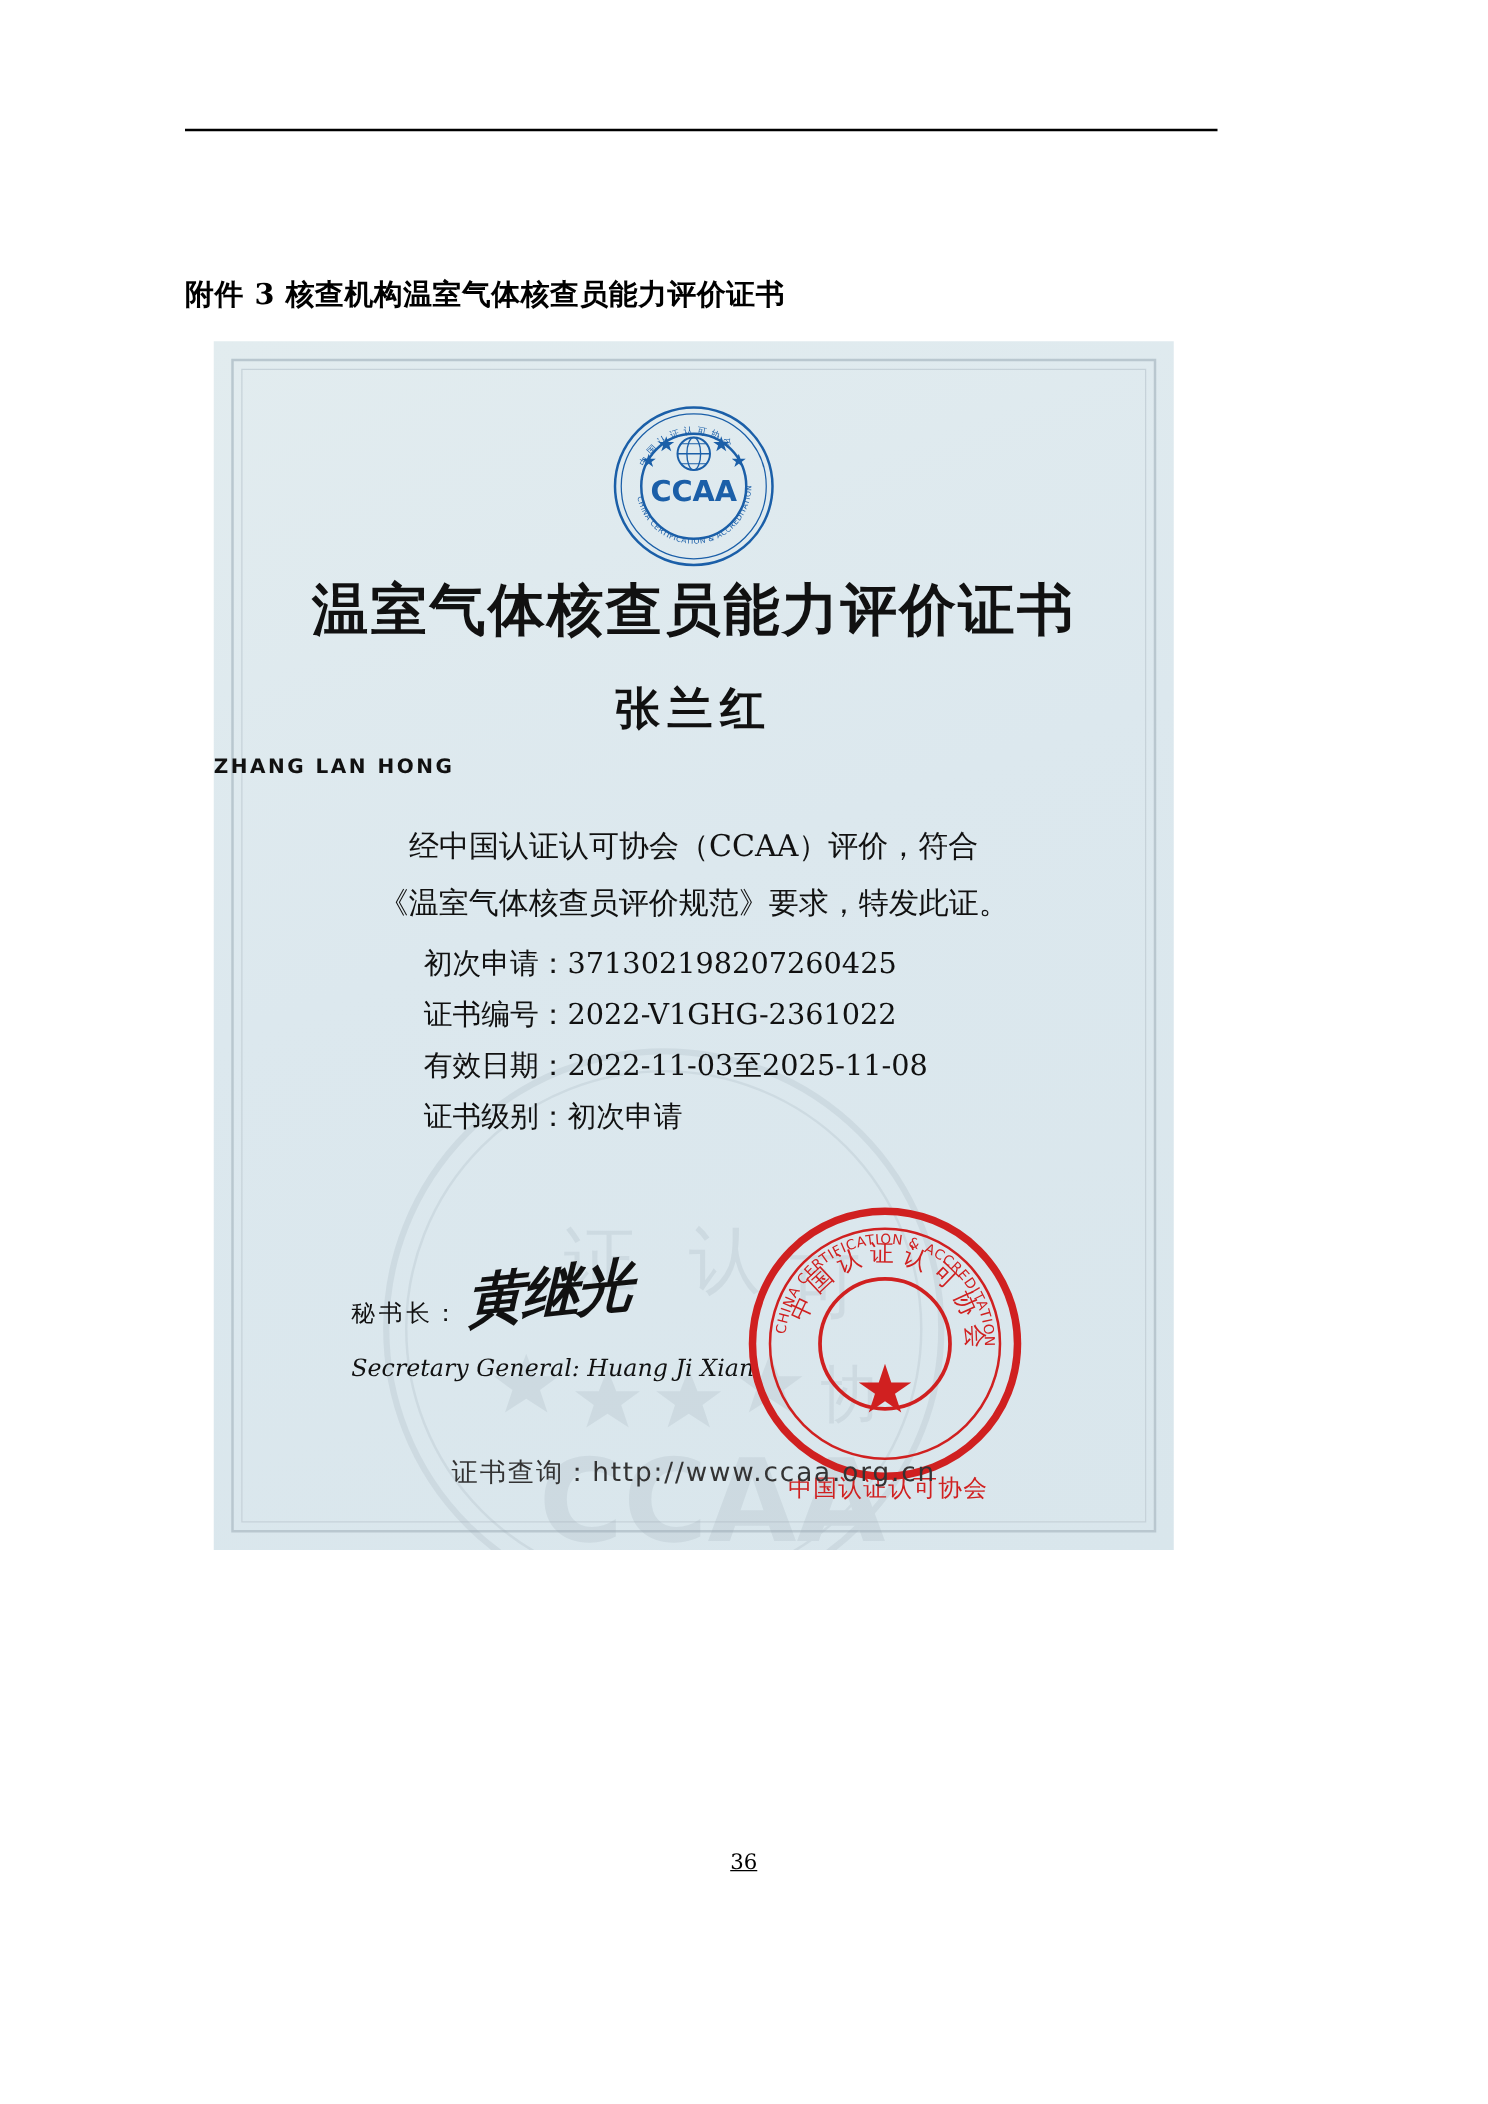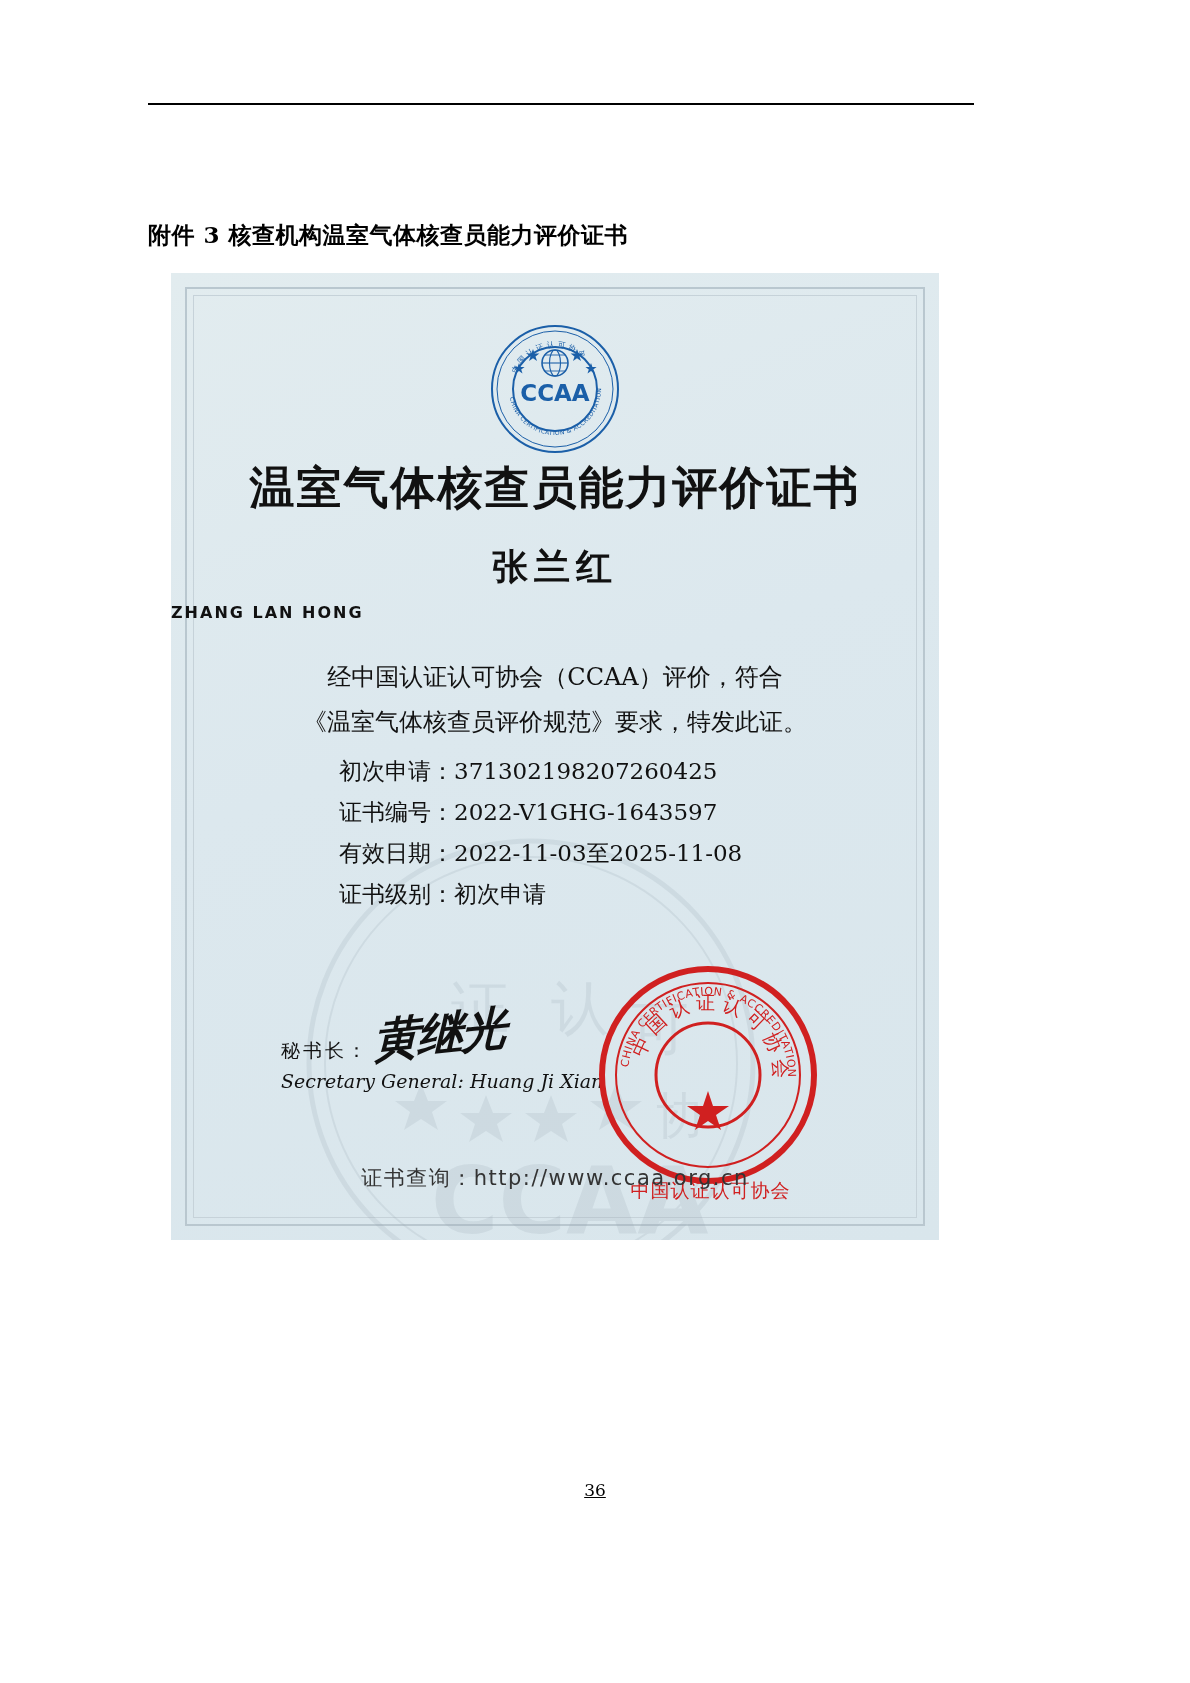--- a/index.html
+++ b/index.html
@@ -178,21 +178,21 @@
     font-family: "DejaVu Serif", serif;
     font-size: 46px;
     font-style: italic;
     font-weight: bold;
     color: #111;
     transform: rotate(-6deg) skewX(-6deg);
     letter-spacing: -2px;
     white-space: nowrap;
   }
   .sig-line2 {
-    margin-top: 6px;
+    margin-top: 20px;
     font-family: "DejaVu Serif", serif;
     font-style: italic;
     font-size: 19px;
     color: #111;
     white-space: nowrap;
   }
 
   
   .stamp {
     position: absolute;
@@ -307,21 +307,21 @@
     <div class="cert-statement">
       <div>经中国认证认可协会（CCAA）评价，符合</div>
       <div>《温室气体核查员评价规范》要求，特发此证。</div>
     </div>
 
     <div class="cert-fields">
       <div class="field-row">
         <span class="field-label">初次申请：</span><span class="field-value">371302198207260425</span>
       </div>
       <div class="field-row">
-        <span class="field-label">证书编号：</span><span class="field-value">2022-V1GHG-1643597</span>
+        <span class="field-label">证书编号：</span><span class="field-value">2022-V1GHG-2361022</span>
       </div>
       <div class="field-row">
         <span class="field-label">有效日期：</span><span class="field-value">2022-11-03至2025-11-08</span>
       </div>
       <div class="field-row">
         <span class="field-label">证书级别：</span><span class="field-value">初次申请</span>
       </div>
     </div>
 
     <div class="sig-block">

